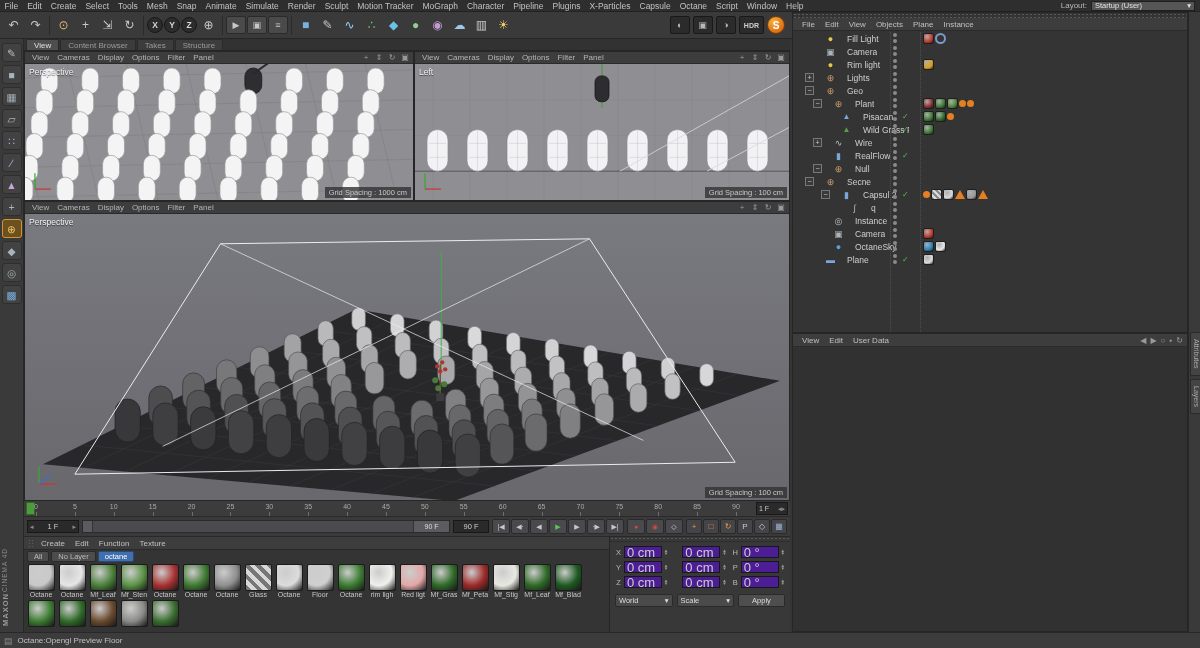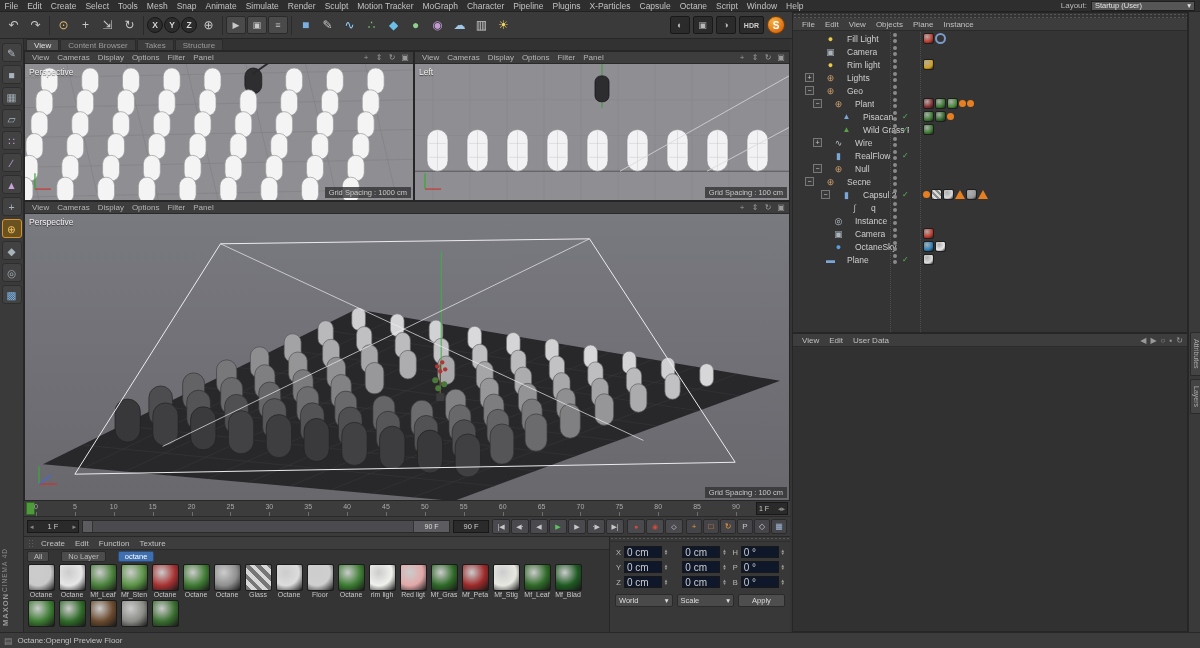--- a/index.html
+++ b/index.html
@@ -62,35 +62,35 @@
   .tl-shandle{position:absolute;right:0;top:0;bottom:0;width:36px;background:#5c5c60;border-left:1px solid #333;font-size:7px;color:#ddd;display:flex;align-items:center;justify-content:center;}
   .tl-endfield{width:36px;height:13px;background:#2a2a2a;border:1px solid #181818;font-size:7.5px;color:#ccc;display:flex;align-items:center;justify-content:center;}
   .t-btn{width:18px;height:15px;background:#4a4a4e;border:1px solid #2a2a2a;border-radius:2px;font-size:7px;color:#c8c8c8;display:flex;align-items:center;justify-content:center;}
   .t-grp{display:flex;gap:1px;}
   .tgl{width:16px;height:15px;background:#454549;border:1px solid #2a2a2a;border-radius:2px;font-size:8px;display:flex;align-items:center;justify-content:center;}
   
   .mat-panel{position:absolute;left:0;top:498px;width:586px;height:95px;background:#343434;border-right:1px solid #262626;}
   .panel-menu{height:13px;display:flex;align-items:center;font-size:8px;color:#c0c0c0;background:#3d3d3d;border-bottom:1px solid #2a2a2a;padding-left:4px;gap:0;}
   .pm-item{padding:0 5px;}
   .pgrip{width:6px;height:9px;margin-right:2px;background-image:radial-gradient(#5f5f5f 1px,transparent 1px);background-size:3px 3px;}
-  .mat-tabs{height:13px;display:flex;align-items:center;gap:12px;padding:1px 3px;background:#343434;}
+  .mat-tabs{height:13px;display:flex;align-items:center;gap:2px;padding:1px 3px;background:#343434;}
   .layer-tab{font-size:7.5px;padding:0 6px;background:#4c4c4c;color:#bbb;border-radius:2px;height:11px;display:flex;align-items:center;border:1px solid #2a2a2a;}
   .layer-tab.active{background:#3f6fae;color:#fff;border-color:#2a4a74;}
   .mat-row{display:flex;padding:1px 2px 0 2px;gap:1px;}
   .mat-item{width:30px;display:flex;flex-direction:column;align-items:center;}
   .thumb{width:27px;height:27px;border:1px solid #1c1c1c;border-radius:2px;}
   .thumb.checker{background-image:repeating-linear-gradient(45deg,#777 0 4px,#d8d8d8 4px 8px);}
   .mat-name{font-size:7px;color:#c8c8c8;max-width:30px;overflow:hidden;white-space:nowrap;height:8px;}
   
   .coord-panel{position:absolute;left:586px;top:498px;width:180px;height:95px;background:#383838;}
   .coord-grip{height:5px;background-image:radial-gradient(#585858 1px,transparent 1px);background-size:4px 3px;border-bottom:1px solid #2e2e2e;}
   .coord-grid{display:grid;grid-template-columns:1fr 1fr 1fr;gap:3px 5px;padding:4px 5px 2px 5px;}
   .cfield{display:flex;align-items:center;gap:2px;}
   .clabel{width:7px;color:#b8b8b8;font-size:7.5px;text-align:center;}
-  .cinput{flex:1;background:#0f172a;border:1px solid #181818;height:12px;display:flex;align-items:center;padding:0 2px;color:#ccc;font-size:10px;}
+  .cinput{flex:1;background:#4c1d95;border:1px solid #181818;height:12px;display:flex;align-items:center;padding:0 2px;color:#ccc;font-size:13px;}
   .cspin{display:flex;flex-direction:column;justify-content:center;line-height:3.5px;font-size:4.5px;color:#999;}
   .coord-bottom{display:flex;gap:4px;padding:4px 5px;}
   .cselect{flex:1.1;background:#4a4a4a;border:1px solid #2a2a2a;height:13px;font-size:7.5px;color:#ddd;display:flex;align-items:center;justify-content:space-between;padding:0 3px;border-radius:2px;}
   .apply-btn{flex:1;background:#4e4e4e;border:1px solid #2a2a2a;height:13px;font-size:7.5px;color:#ddd;display:flex;align-items:center;justify-content:center;border-radius:2px;}
   
   .om-panel{position:absolute;left:792px;top:12px;width:396px;height:321px;background:#343434;border:1px solid #262626;}
   .om-grip{height:5px;background-image:radial-gradient(#585858 1px,transparent 1px);background-size:4px 3px;}
   .om-tree{position:absolute;left:0;top:19px;right:0;bottom:0;overflow:hidden;font-size:8.5px;}
   .vsep{position:absolute;top:0;bottom:0;border-left:1px dotted #4e4e4e;}
   .om-row{height:13px;display:flex;align-items:center;gap:11px;position:relative;padding-right:2px;}

